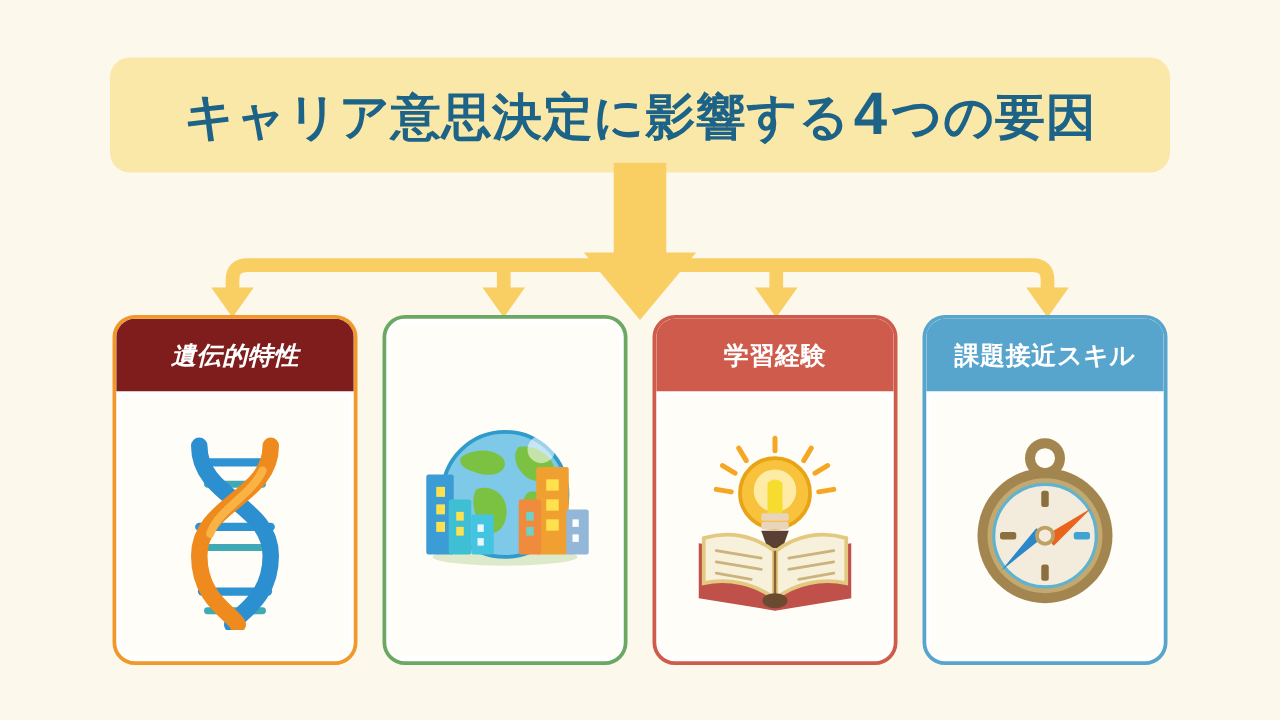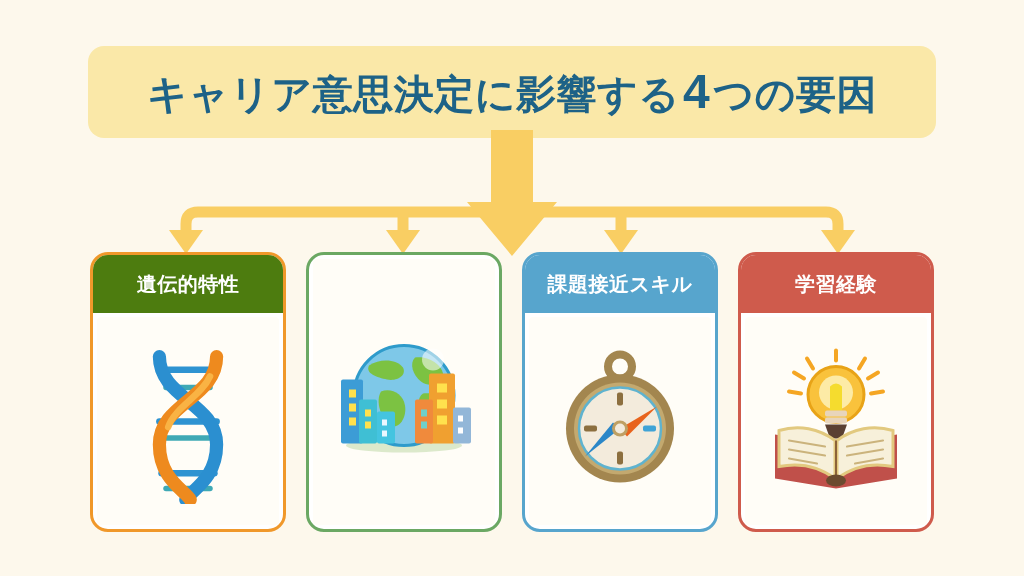--- a/index.html
+++ b/index.html
@@ -129,21 +129,21 @@
       <path d="M 169,100 L 203,100 L 186,124 Z"></path>
       <path d="M 386,100 L 420,100 L 403,124 Z"></path>
       <path d="M 604,100 L 638,100 L 621,124 Z"></path>
       <path d="M 821,100 L 855,100 L 838,124 Z"></path>
     </g>
   </svg>
 
   <div id="cards">
 
     <div class="card" style="border-color: rgb(240, 152, 42);">
-      <div class="card-header" style="background: #4d7c0f;">
+      <div class="card-header" style="background: #7f1d1d; font-style: italic;">
         <span>遺伝的特性</span>
       </div>
       <div class="card-body" style="background: rgb(255, 253, 247);">
         <svg class="card-icon" viewBox="0 0 120 150">
           <g stroke-linecap="round">
 
             <line x1="36" y1="28" x2="84" y2="28" stroke="#2E93D1" stroke-width="6"></line>
             <line x1="40" y1="44" x2="80" y2="44" stroke="#3FA9B5" stroke-width="5"></line>
             <line x1="34" y1="75" x2="86" y2="75" stroke="#2E93D1" stroke-width="6"></line>
             <line x1="38" y1="90" x2="82" y2="90" stroke="#3FA9B5" stroke-width="5"></line>
@@ -194,49 +194,20 @@
           <rect x="86" y="82" width="18" height="44" rx="2" fill="#F08A3C"></rect>
           <rect x="92" y="92" width="6" height="7" fill="#6FD0C9"></rect>
           <rect x="92" y="104" width="6" height="7" fill="#6FD0C9"></rect>
           <rect x="124" y="90" width="18" height="36" rx="2" fill="#93B7D8"></rect>
           <rect x="129" y="98" width="5" height="6" fill="#FFFFFF"></rect>
           <rect x="129" y="110" width="5" height="6" fill="#FFFFFF"></rect>
         </svg>
       </div>
     </div>
 
-    <div class="card" style="border-color: rgb(87, 165, 205);">
-      <div class="card-header" style="background: rgb(87, 165, 205);">
-        <span>課題接近スキル</span>
-      </div>
-      <div class="card-body" style="background: rgb(255, 253, 247);">
-        <svg class="card-icon" viewBox="0 0 150 150">
-
-          <circle cx="75" cy="20" r="12" fill="none" stroke="#A3864F" stroke-width="8"></circle>
-
-          <circle cx="75" cy="82" r="54" fill="#A3864F"></circle>
-          <circle cx="75" cy="82" r="46" fill="#C3A96F"></circle>
-          <circle cx="75" cy="82" r="41" fill="#F3EBDC"></circle>
-          <circle cx="75" cy="82" r="41" fill="none" stroke="#5FB3CF" stroke-width="2.5"></circle>
-
-          <rect x="72" y="46" width="6" height="13" rx="2" fill="#8C6F3F"></rect>
-          <rect x="72" y="105" width="6" height="13" rx="2" fill="#8C6F3F"></rect>
-          <rect x="39" y="79" width="13" height="6" rx="2" fill="#8C6F3F"></rect>
-          <rect x="98" y="79" width="13" height="6" rx="2" fill="#3FA3D6"></rect>
-
-          <path d="M 75,82 L 112,60 L 82,90 Z" fill="#E8631C"></path>
-
-          <path d="M 75,82 L 40,110 L 68,76 Z" fill="#2B87C8"></path>
-
-          <circle cx="75" cy="82" r="8" fill="#BFA063"></circle>
-          <circle cx="75" cy="82" r="5" fill="#F3EBDC"></circle>
-        </svg>
-      </div>
-    </div>
-
     <div class="card" style="border-color: rgb(207, 91, 76);">
       <div class="card-header" style="background: rgb(207, 91, 76);">
         <span>学習経験</span>
       </div>
       <div class="card-body" style="background: rgb(255, 253, 247);">
         <svg class="card-icon" viewBox="0 0 150 150">
 
           <g stroke="#F5A623" stroke-width="4" stroke-linecap="round">
             <line x1="46" y1="12" x2="52" y2="22"></line>
             <line x1="33" y1="26" x2="43" y2="32"></line>
@@ -271,14 +242,43 @@
             <line x1="86" y1="109" x2="122" y2="103"></line>
             <line x1="94" y1="117" x2="122" y2="112"></line>
           </g>
 
           <path d="M 74,94 L 76,94 L 76,132 L 74,132 Z" fill="#8C6239"></path>
           <ellipse cx="75" cy="134" rx="10" ry="6" fill="#6B4B2F"></ellipse>
         </svg>
       </div>
     </div>
 
+    <div class="card" style="border-color: rgb(87, 165, 205);">
+      <div class="card-header" style="background: rgb(87, 165, 205);">
+        <span>課題接近スキル</span>
+      </div>
+      <div class="card-body" style="background: rgb(255, 253, 247);">
+        <svg class="card-icon" viewBox="0 0 150 150">
+
+          <circle cx="75" cy="20" r="12" fill="none" stroke="#A3864F" stroke-width="8"></circle>
+
+          <circle cx="75" cy="82" r="54" fill="#A3864F"></circle>
+          <circle cx="75" cy="82" r="46" fill="#C3A96F"></circle>
+          <circle cx="75" cy="82" r="41" fill="#F3EBDC"></circle>
+          <circle cx="75" cy="82" r="41" fill="none" stroke="#5FB3CF" stroke-width="2.5"></circle>
+
+          <rect x="72" y="46" width="6" height="13" rx="2" fill="#8C6F3F"></rect>
+          <rect x="72" y="105" width="6" height="13" rx="2" fill="#8C6F3F"></rect>
+          <rect x="39" y="79" width="13" height="6" rx="2" fill="#8C6F3F"></rect>
+          <rect x="98" y="79" width="13" height="6" rx="2" fill="#3FA3D6"></rect>
+
+          <path d="M 75,82 L 112,60 L 82,90 Z" fill="#E8631C"></path>
+
+          <path d="M 75,82 L 40,110 L 68,76 Z" fill="#2B87C8"></path>
+
+          <circle cx="75" cy="82" r="8" fill="#BFA063"></circle>
+          <circle cx="75" cy="82" r="5" fill="#F3EBDC"></circle>
+        </svg>
+      </div>
+    </div>
+
   </div>
 </div>
 
 </body></html>

